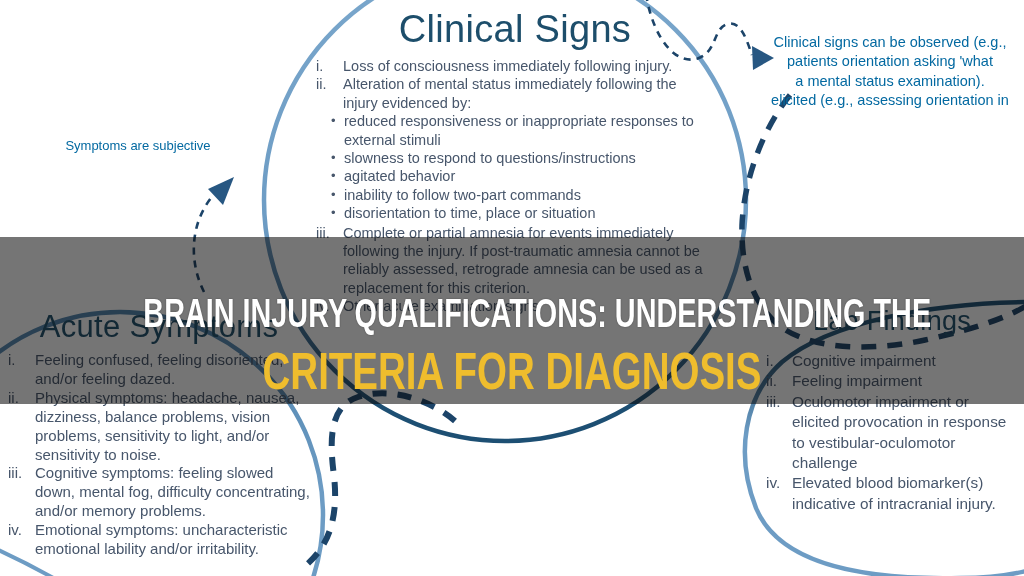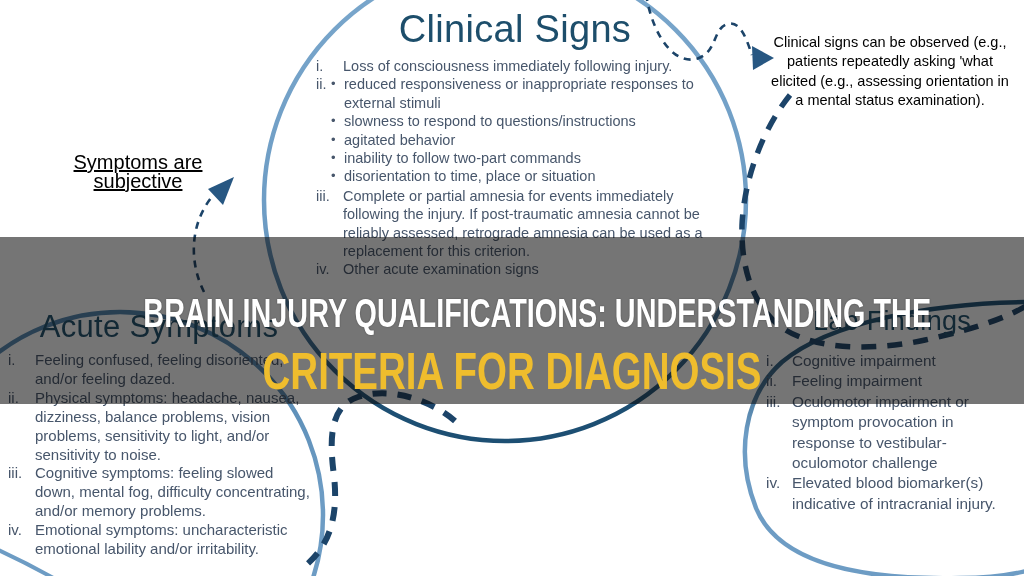--- a/index.html
+++ b/index.html
@@ -25,22 +25,22 @@
   .lab .sec-title { font-size:27px; line-height:38px; margin-bottom:11px;text-align:center; }
   .lab .list { font-size:15.3px; line-height:20.4px; }
 
   .row { display:grid; grid-template-columns:27px 1fr; }
   .lab .row { grid-template-columns:26px 1fr; }
   .marker { }
   .bullets { margin-left:-12px; margin-bottom:1px; }
   .brow { display:grid; grid-template-columns:13px 1fr; }
   .dot { font-size:13px; }
 
-  .note { position:absolute; text-align:center; color:#000000; z-index:2; }
-  .note-left  { left:28px;  top:153px; width:220px; font-size:20px;   line-height:19px;text-decoration:underline; }
+  .note { position:absolute; text-align:center; color:#0369a1; z-index:2; }
+  .note-left  { left:28px;  top:136px; width:220px; font-size:13px;   line-height:19px; }
   .note-right { left:756px; top:33px;  width:268px; font-size:14.5px; line-height:19.3px; }
 
   
   .overlay {
     position:absolute; left:0; top:237px; width:1024px; height:167px;
     background:rgba(10,10,10,0.565); z-index:5;
   }
   .banner { position:absolute; left:0; width:1024px; text-align:center; z-index:6; white-space:nowrap; }
   .banner-1 {
     top:295px; font-size:40px; line-height:36px; font-weight:700; color:#ffffff;
@@ -94,20 +94,21 @@
   <section class="clinical">
     <h1 class="sec-title">Clinical Signs</h1>
     <div class="list txt">
       <div class="row">
         <span class="marker">i.</span>
         <span>Loss of consciousness immediately following injury.</span>
       </div>
       <div class="row">
         <span class="marker">ii.</span>
         <div>
+          <div>Alteration of mental status immediately following the injury evidenced by:</div>
           <div class="bullets">
             <div class="brow">
               <span class="dot">•</span>
               <span>reduced responsiveness or inappropriate responses to external stimuli</span>
             </div>
             <div class="brow">
               <span class="dot">•</span>
               <span>slowness to respond to questions/instructions</span>
             </div>
             <div class="brow">
@@ -135,23 +136,23 @@
       </div>
     </div>
   </section>
 
   <div class="note note-left">
     <div>Symptoms are subjective</div>
   </div>
 
   <div class="note note-right">
     <div>Clinical signs can be observed (e.g.,</div>
-    <div>patients repeatedly asking 'what</div>
+    <div>patients orientation asking 'what</div>
+    <div>a mental status examination).</div>
     <div>elicited (e.g., assessing orientation in</div>
-    <div>a mental status examination).</div>
   </div>
 
   <section class="acute">
     <h2 class="sec-title">Acute Symptoms</h2>
     <div class="list txt">
       <div class="row">
         <span class="marker">i.</span>
         <span>Feeling confused, feeling disoriented, and/or feeling dazed.</span>
       </div>
       <div class="row">
@@ -175,21 +176,21 @@
       <div class="row">
         <span class="marker">i.</span>
         <span>Cognitive impairment</span>
       </div>
       <div class="row">
         <span class="marker">ii.</span>
         <span>Feeling impairment</span>
       </div>
       <div class="row">
         <span class="marker">iii.</span>
-        <span>Oculomotor impairment or symptom provocation in response to vestibular-oculomotor challenge</span>
+        <span>Oculomotor impairment or elicited provocation in response to vestibular-oculomotor challenge</span>
       </div>
       <div class="row">
         <span class="marker">iv.</span>
         <span>Elevated blood biomarker(s) indicative of intracranial injury.</span>
       </div>
     </div>
   </section>
 
   <div class="overlay"></div>
   <div class="banner banner-1">BRAIN INJURY QUALIFICATIONS: UNDERSTANDING THE</div>

